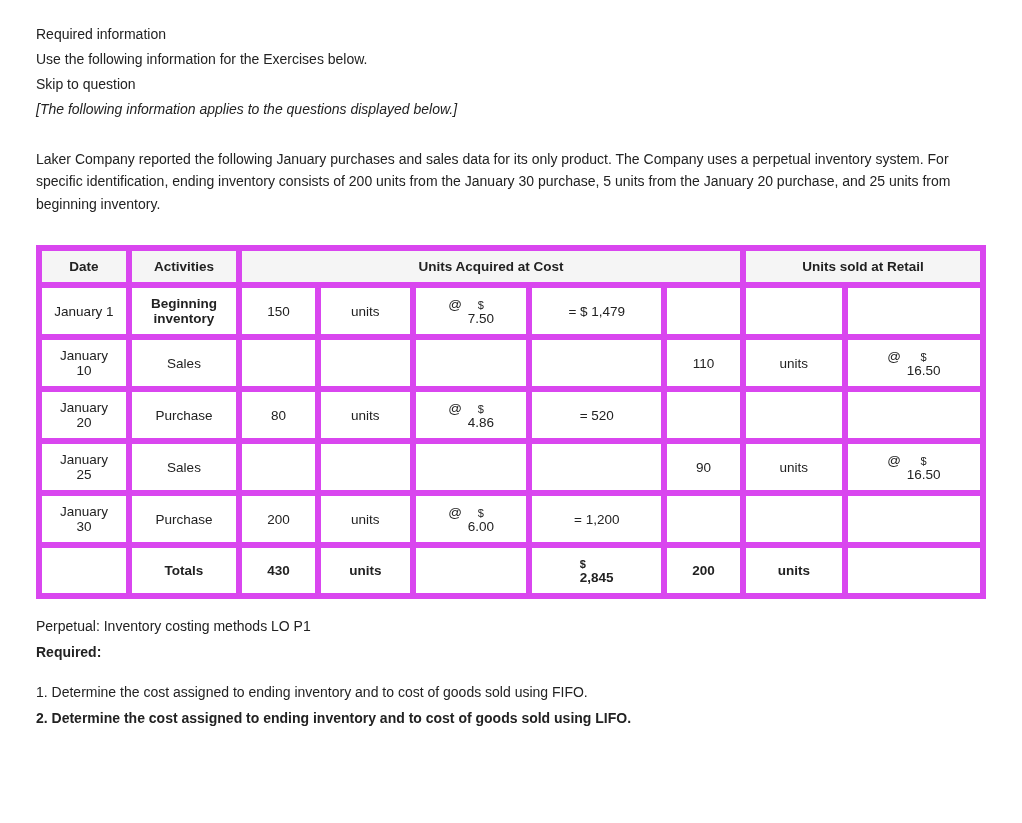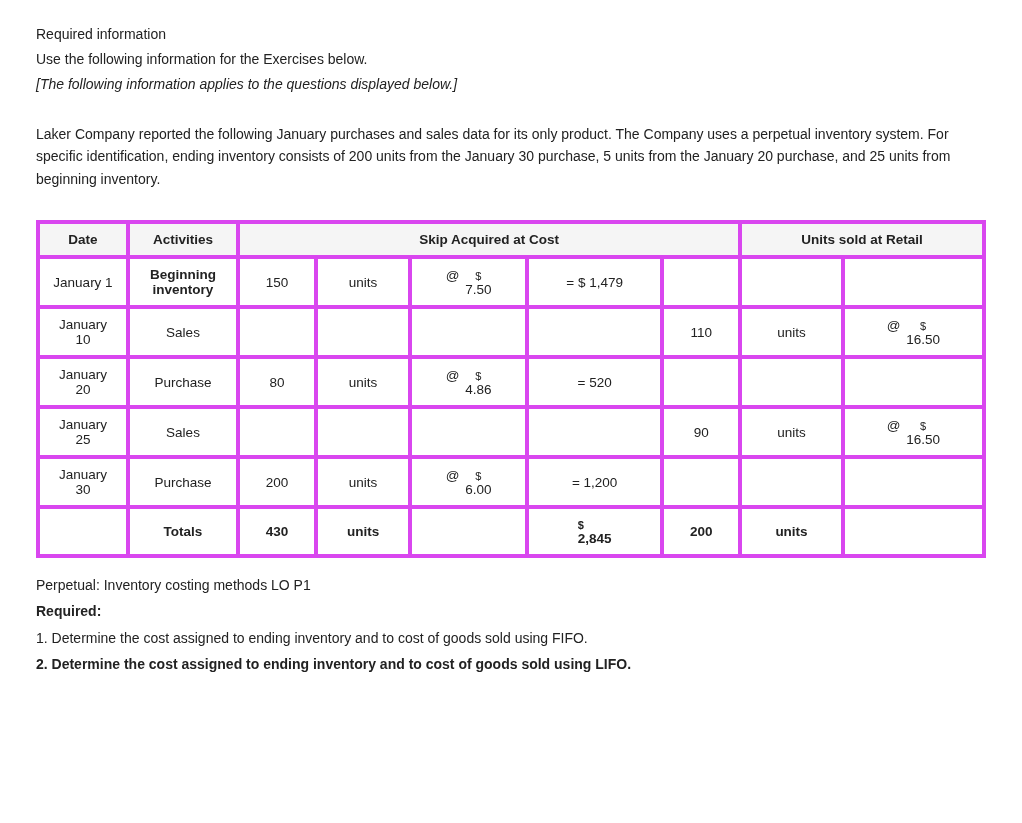--- a/index.html
+++ b/index.html
@@ -36,42 +36,42 @@
     }
 
     table {
       width: 100%;
       border-collapse: collapse;
       margin-bottom: 16px;
       font-size: 13.5px;
     }
 
     th, td {
-      border: 4px solid #d946ef;
+      border: 6px solid #d946ef;
       padding: 8px 10px;
       vertical-align: middle;
       text-align: center;
     }
 
     th {
       background: #f5f5f5;
       font-weight: bold;
     }
 
     .col-date { width: 90px; }
     .col-activities { width: 110px; }
 
     .footer-text {
       margin-bottom: 6px;
       line-height: 1.6;
     }
 
     .required-label {
       font-weight: bold;
-      margin-bottom: 8px;
+      margin-bottom: 21px;
     }
 
     .questions p {
       margin-bottom: 4px;
       line-height: 1.6;
     }
 
     tr.totals-row td {
       font-weight: bold;
     }
@@ -79,33 +79,34 @@
     .italic {
       font-style: italic;
     }
   </style>
 </head>
 <body>
 
 <div class="header-section">
   <p>Required information</p>
   <p>Use the following information for the Exercises below.</p>
+  <p>Skip to question</p>
   <p class="italic">[The following information applies to the questions displayed below.]</p>
 </div>
 
 <div class="description">
   <span>Laker Company reported the following January purchases and sales data for its only product. The Company uses a perpetual inventory system. For specific identification, ending inventory consists of 200 units from the January 30 purchase, 5 units from the January 20 purchase, and 25 units from beginning inventory.</span>
 </div>
 
 <table>
   <thead>
     <tr>
       <th class="col-date">Date</th>
       <th class="col-activities">Activities</th>
-      <th colspan="5">Skip Acquired at Cost</th>
+      <th colspan="5">Units Acquired at Cost</th>
       <th colspan="4">Units sold at Retail</th>
     </tr>
   </thead>
   <tbody id="table-body">
   <tr>
         <td>January 1</td>
         <td><span style="font-weight:bold">Beginning<br>inventory</span></td>
         <td>150</td>
         <td>units</td>
         <td>@ <span style="display:inline-flex;flex-direction:column;align-items:center;margin-left:2px">

